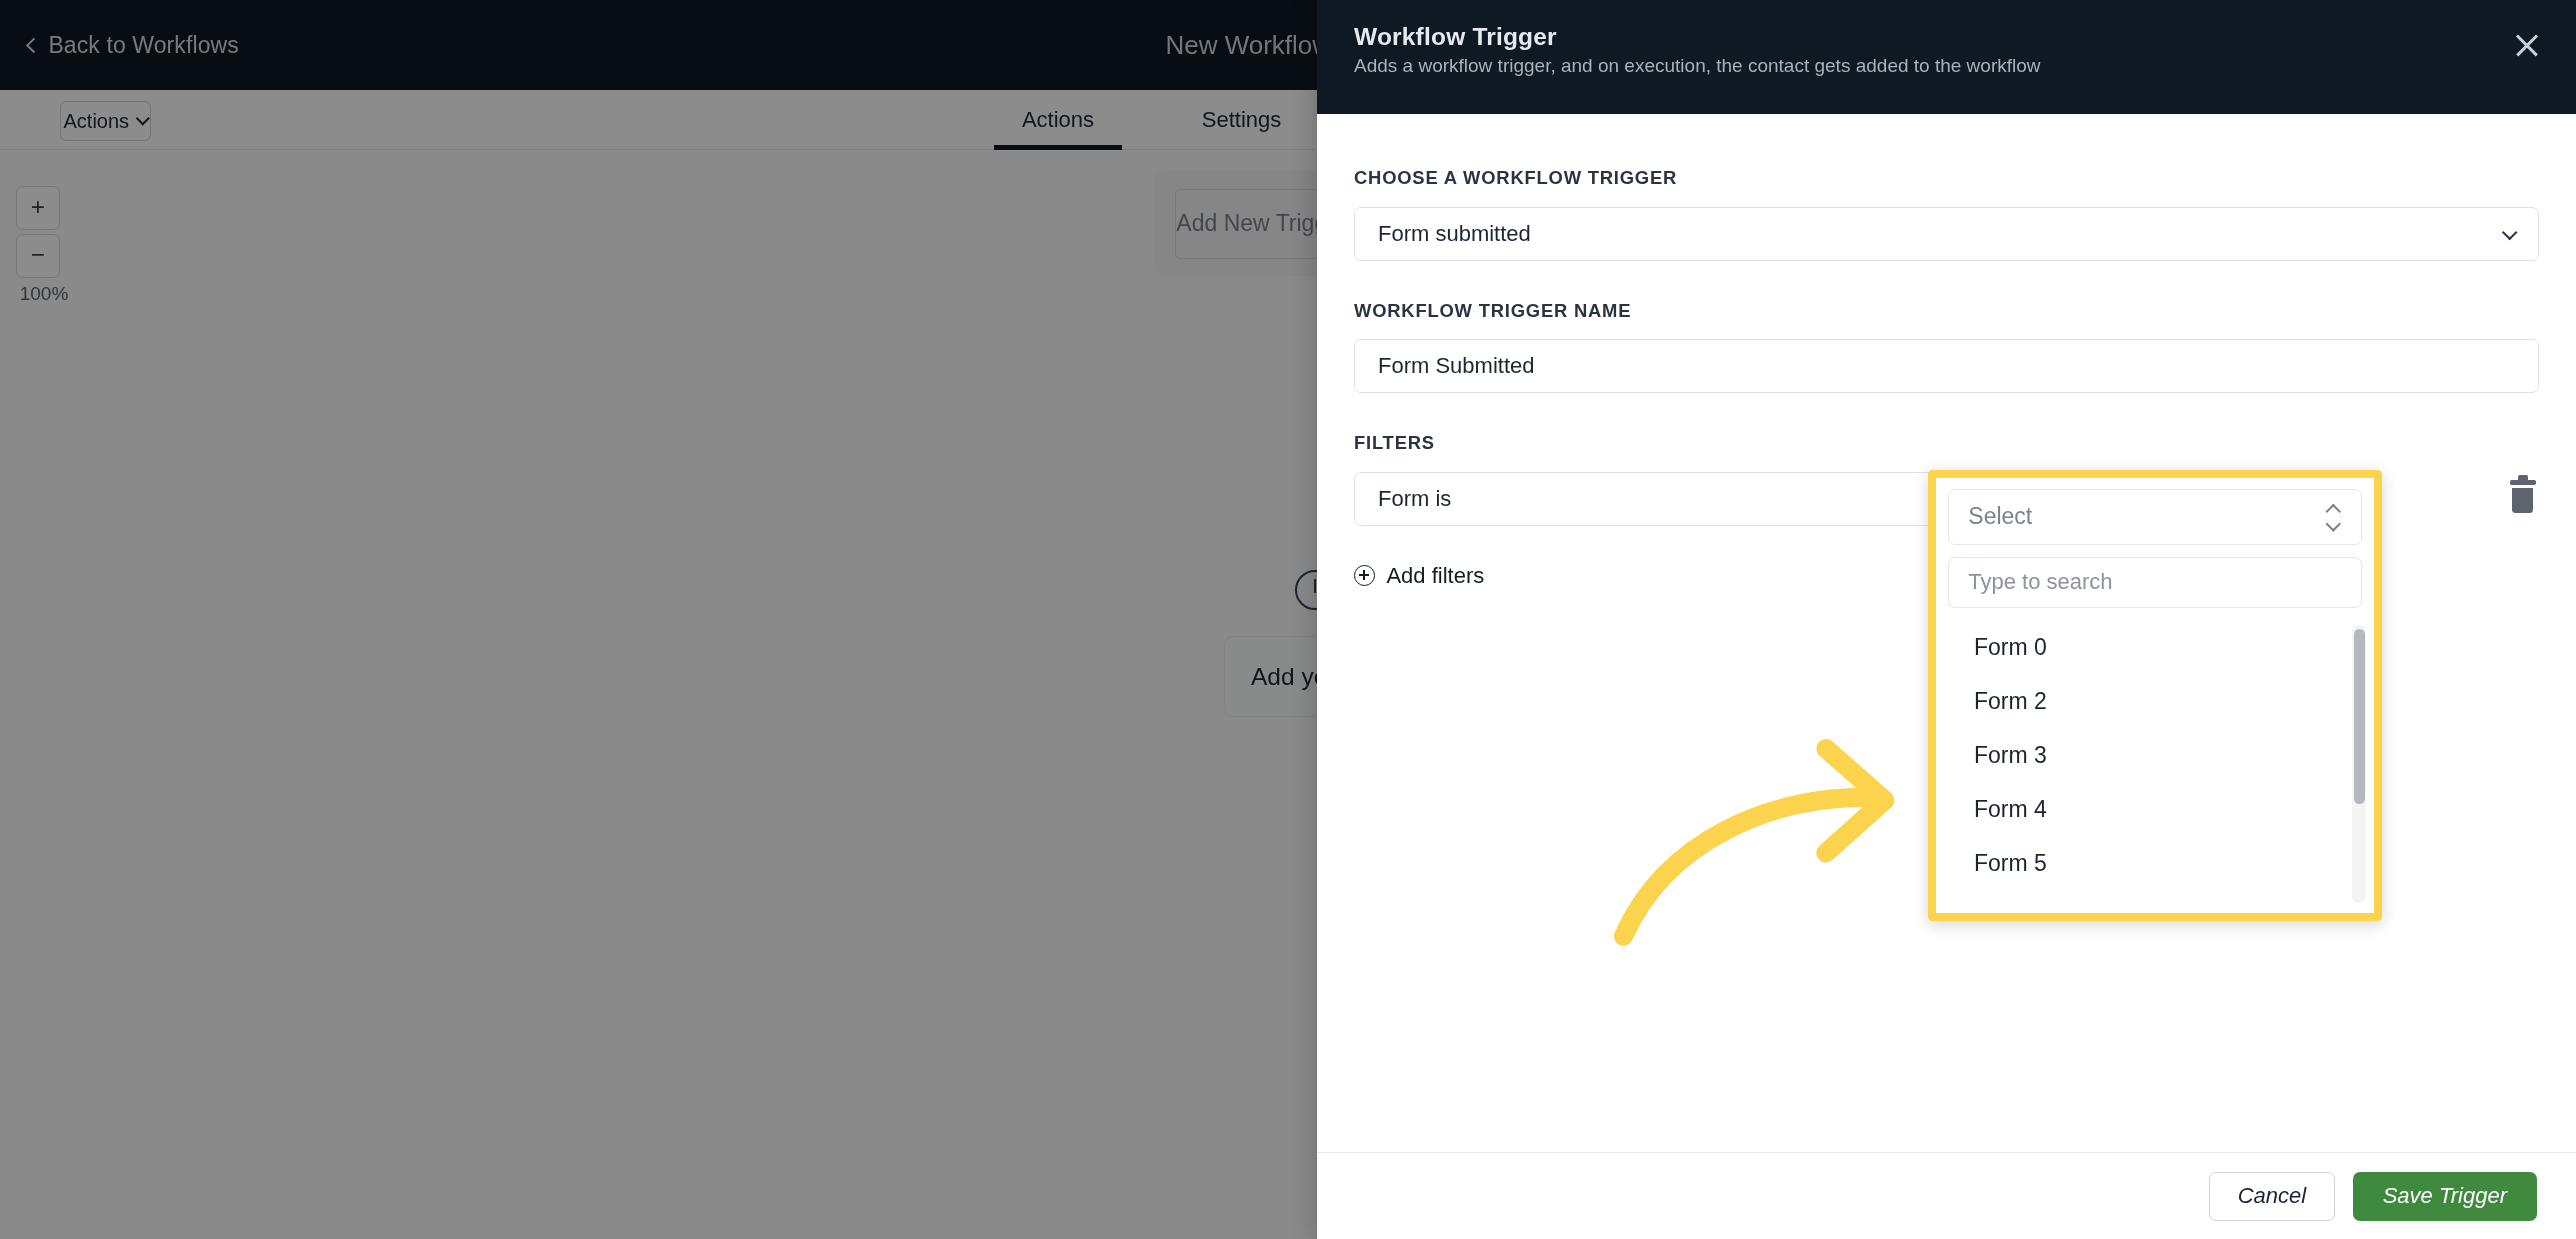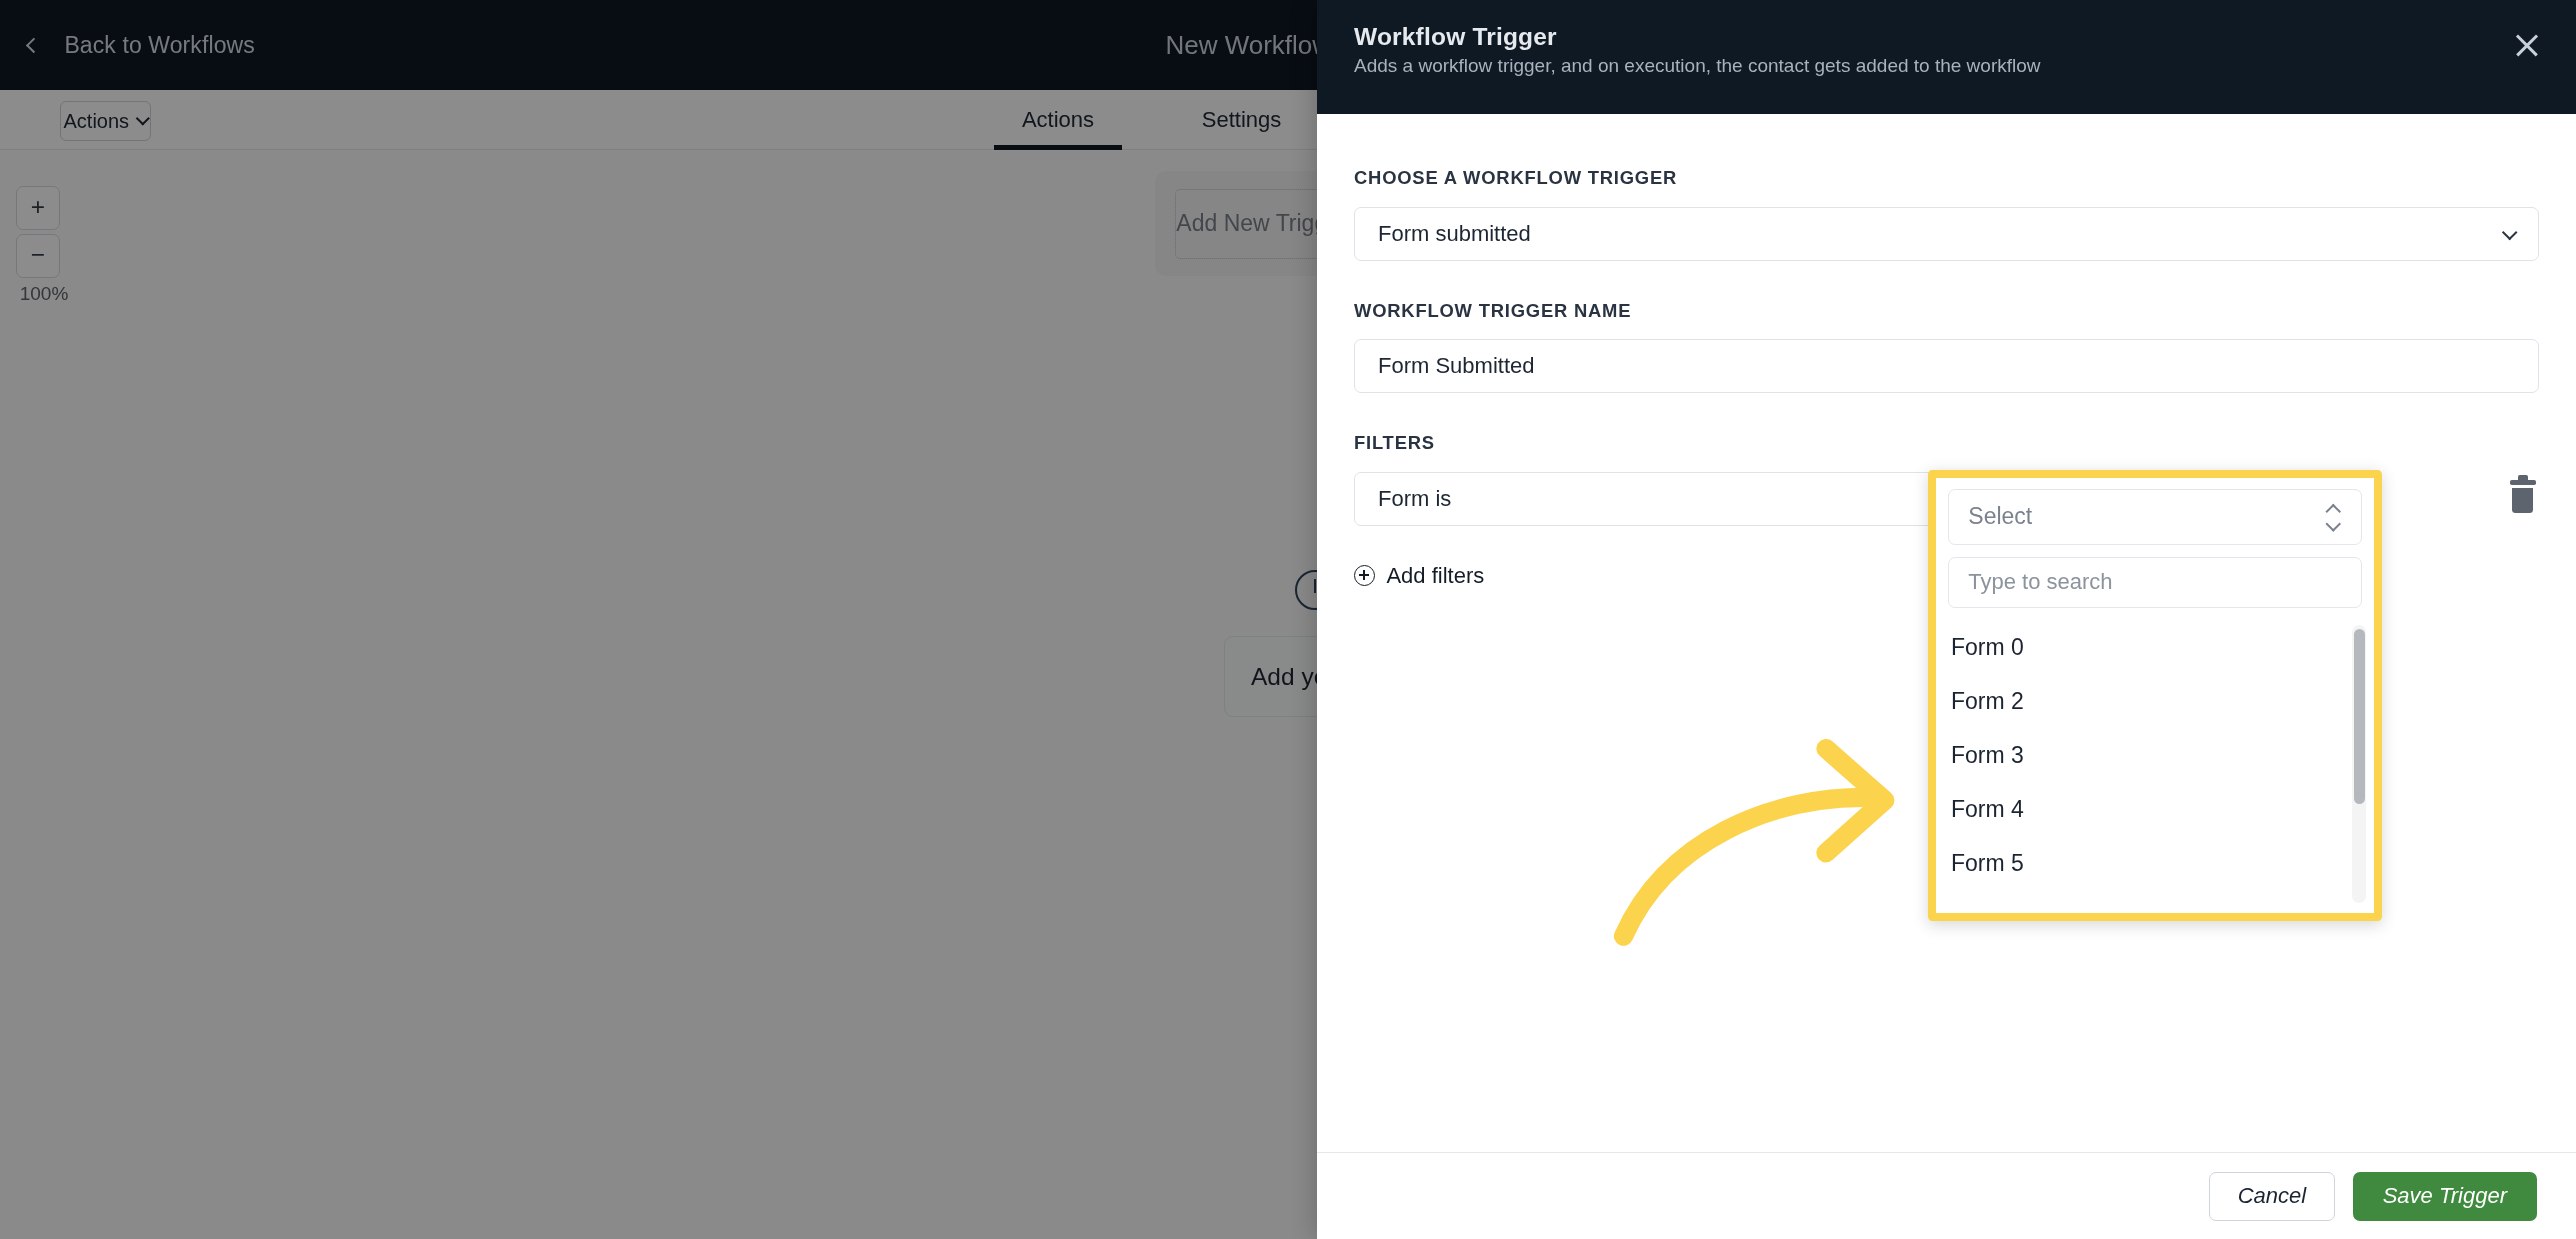--- a/index.html
+++ b/index.html
@@ -14,21 +14,21 @@
 
   
   .app-layer { position: absolute; inset: 0; background: #ffffff; }
 
   .topbar {
     position: absolute; left: 0; top: 0; width: 2576px; height: 90px;
     background: #0f1924;
   }
   .back-link {
     position: absolute; left: 28px; top: 32px;
-    display: flex; align-items: center; gap: 25px;
+    display: flex; align-items: center; gap: 9px;
     color: #d8dde3; font-size: 23px; letter-spacing: 0.1px;
     cursor: pointer;
   }
   .back-chev {
     width: 11.4px; height: 11.4px;
     border-left: 2.6px solid #d8dde3; border-bottom: 2.6px solid #d8dde3;
     transform: rotate(45deg); display: inline-block;
   }
   .wf-title {
     position: absolute; left: 0; top: 0; width: 2576px; height: 90px;
@@ -220,21 +220,21 @@
     margin-top: 12.3px; height: 51px; border: 0.9px solid #e3e7ec; border-radius: 7px;
     display: flex; align-items: center; padding: 0 19px;
     font-size: 22px; color: #8b939d; cursor: text;
   }
 
   .opt-list {
     position: absolute; left: 0; right: 0; top: 142px; bottom: 0;
     overflow: hidden; background: #fff;
   }
   .opt {
-    height: 54px; display: flex; align-items: center; padding-left: 15px;
+    height: 54px; display: flex; align-items: center; padding-left: 38px;
     font-size: 23px; color: #1c2431; cursor: pointer;
   }
   .opt.hl { background: #eef4f9; }
   .opt-scroll-track {
     position: absolute; right: 8px; top: 147px; width: 14px; bottom: 10.5px;
     background: #f4f4f5; border-radius: 7px;
   }
   .opt-scroll-thumb {
     position: absolute; right: 8.8px; top: 151px; width: 11.4px; height: 175px;
     background: #b5b8bc; border-radius: 6.1px; cursor: grab;

